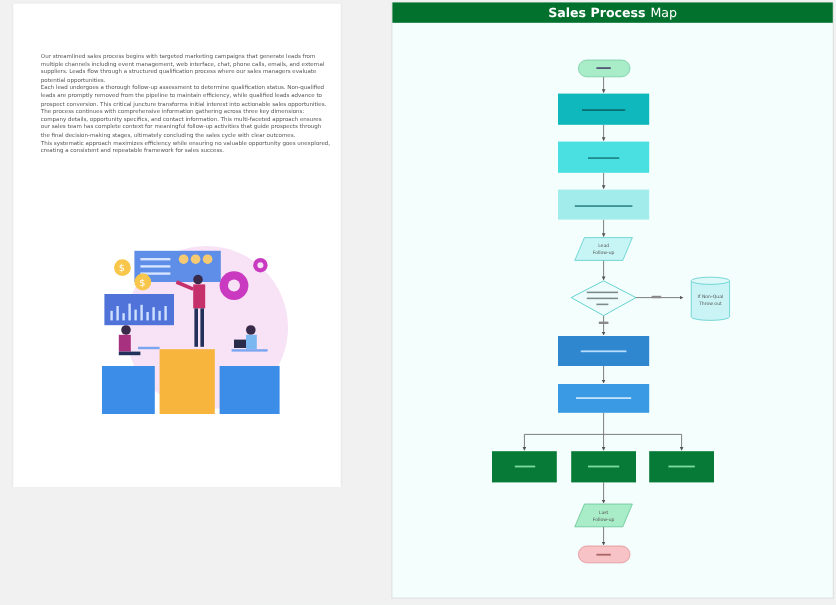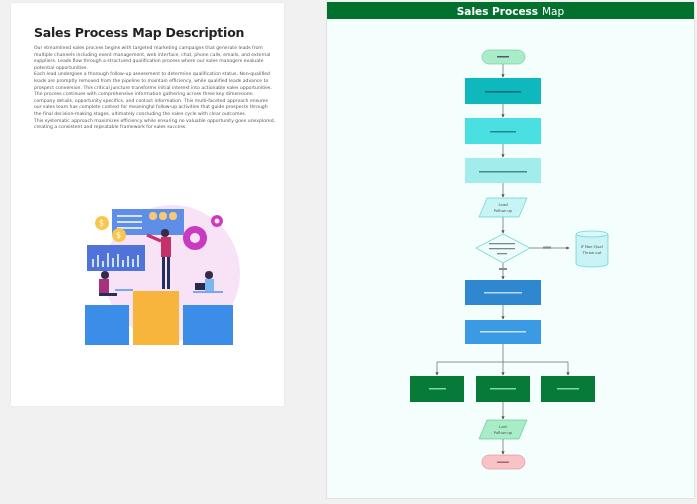--- a/index.html
+++ b/index.html
@@ -33,21 +33,20 @@
     color:#fff; font-family:"DejaVu Sans", sans-serif; font-size:10.5px; font-weight:bold;
   }
   .map-header .it { font-weight:normal; margin-left:4px; }
   .flow { position:absolute; left:0; top:0; }
   .fl-text { font-family:"DejaVu Sans", sans-serif; font-size:3.8px; fill:#555; }
 </style>
 </head>
 <body>
 
 <div class="desc-card">
-  <h1 class="desc-title">Sales Process Map Description</h1>
   <div class="desc-body">
     <p>Our streamlined sales process begins with targeted marketing campaigns that generate leads from multiple channels including event management, web interface, chat, phone calls, emails, and external suppliers. Leads flow through a structured qualification process where our sales managers evaluate potential opportunities.</p>
     <p>Each lead undergoes a thorough follow-up assessment to determine qualification status. Non-qualified leads are promptly removed from the pipeline to maintain efficiency, while qualified leads advance to prospect conversion. This critical juncture transforms initial interest into actionable sales opportunities.</p>
     <p>The process continues with comprehensive information gathering across three key dimensions: company details, opportunity specifics, and contact information. This multi-faceted approach ensures our sales team has complete context for meaningful follow-up activities that guide prospects through the final decision-making stages, ultimately concluding the sales cycle with clear outcomes.</p>
     <p>This systematic approach maximizes efficiency while ensuring no valuable opportunity goes unexplored, creating a consistent and repeatable framework for sales success.</p>
   </div>
 
   <svg class="illus" viewBox="0 0 165 145">
     <ellipse cx="95" cy="70" rx="68" ry="68" fill="#f7e3f5"></ellipse>
     <rect x="35" y="6" width="72" height="26" fill="#5f8ee8"></rect>

